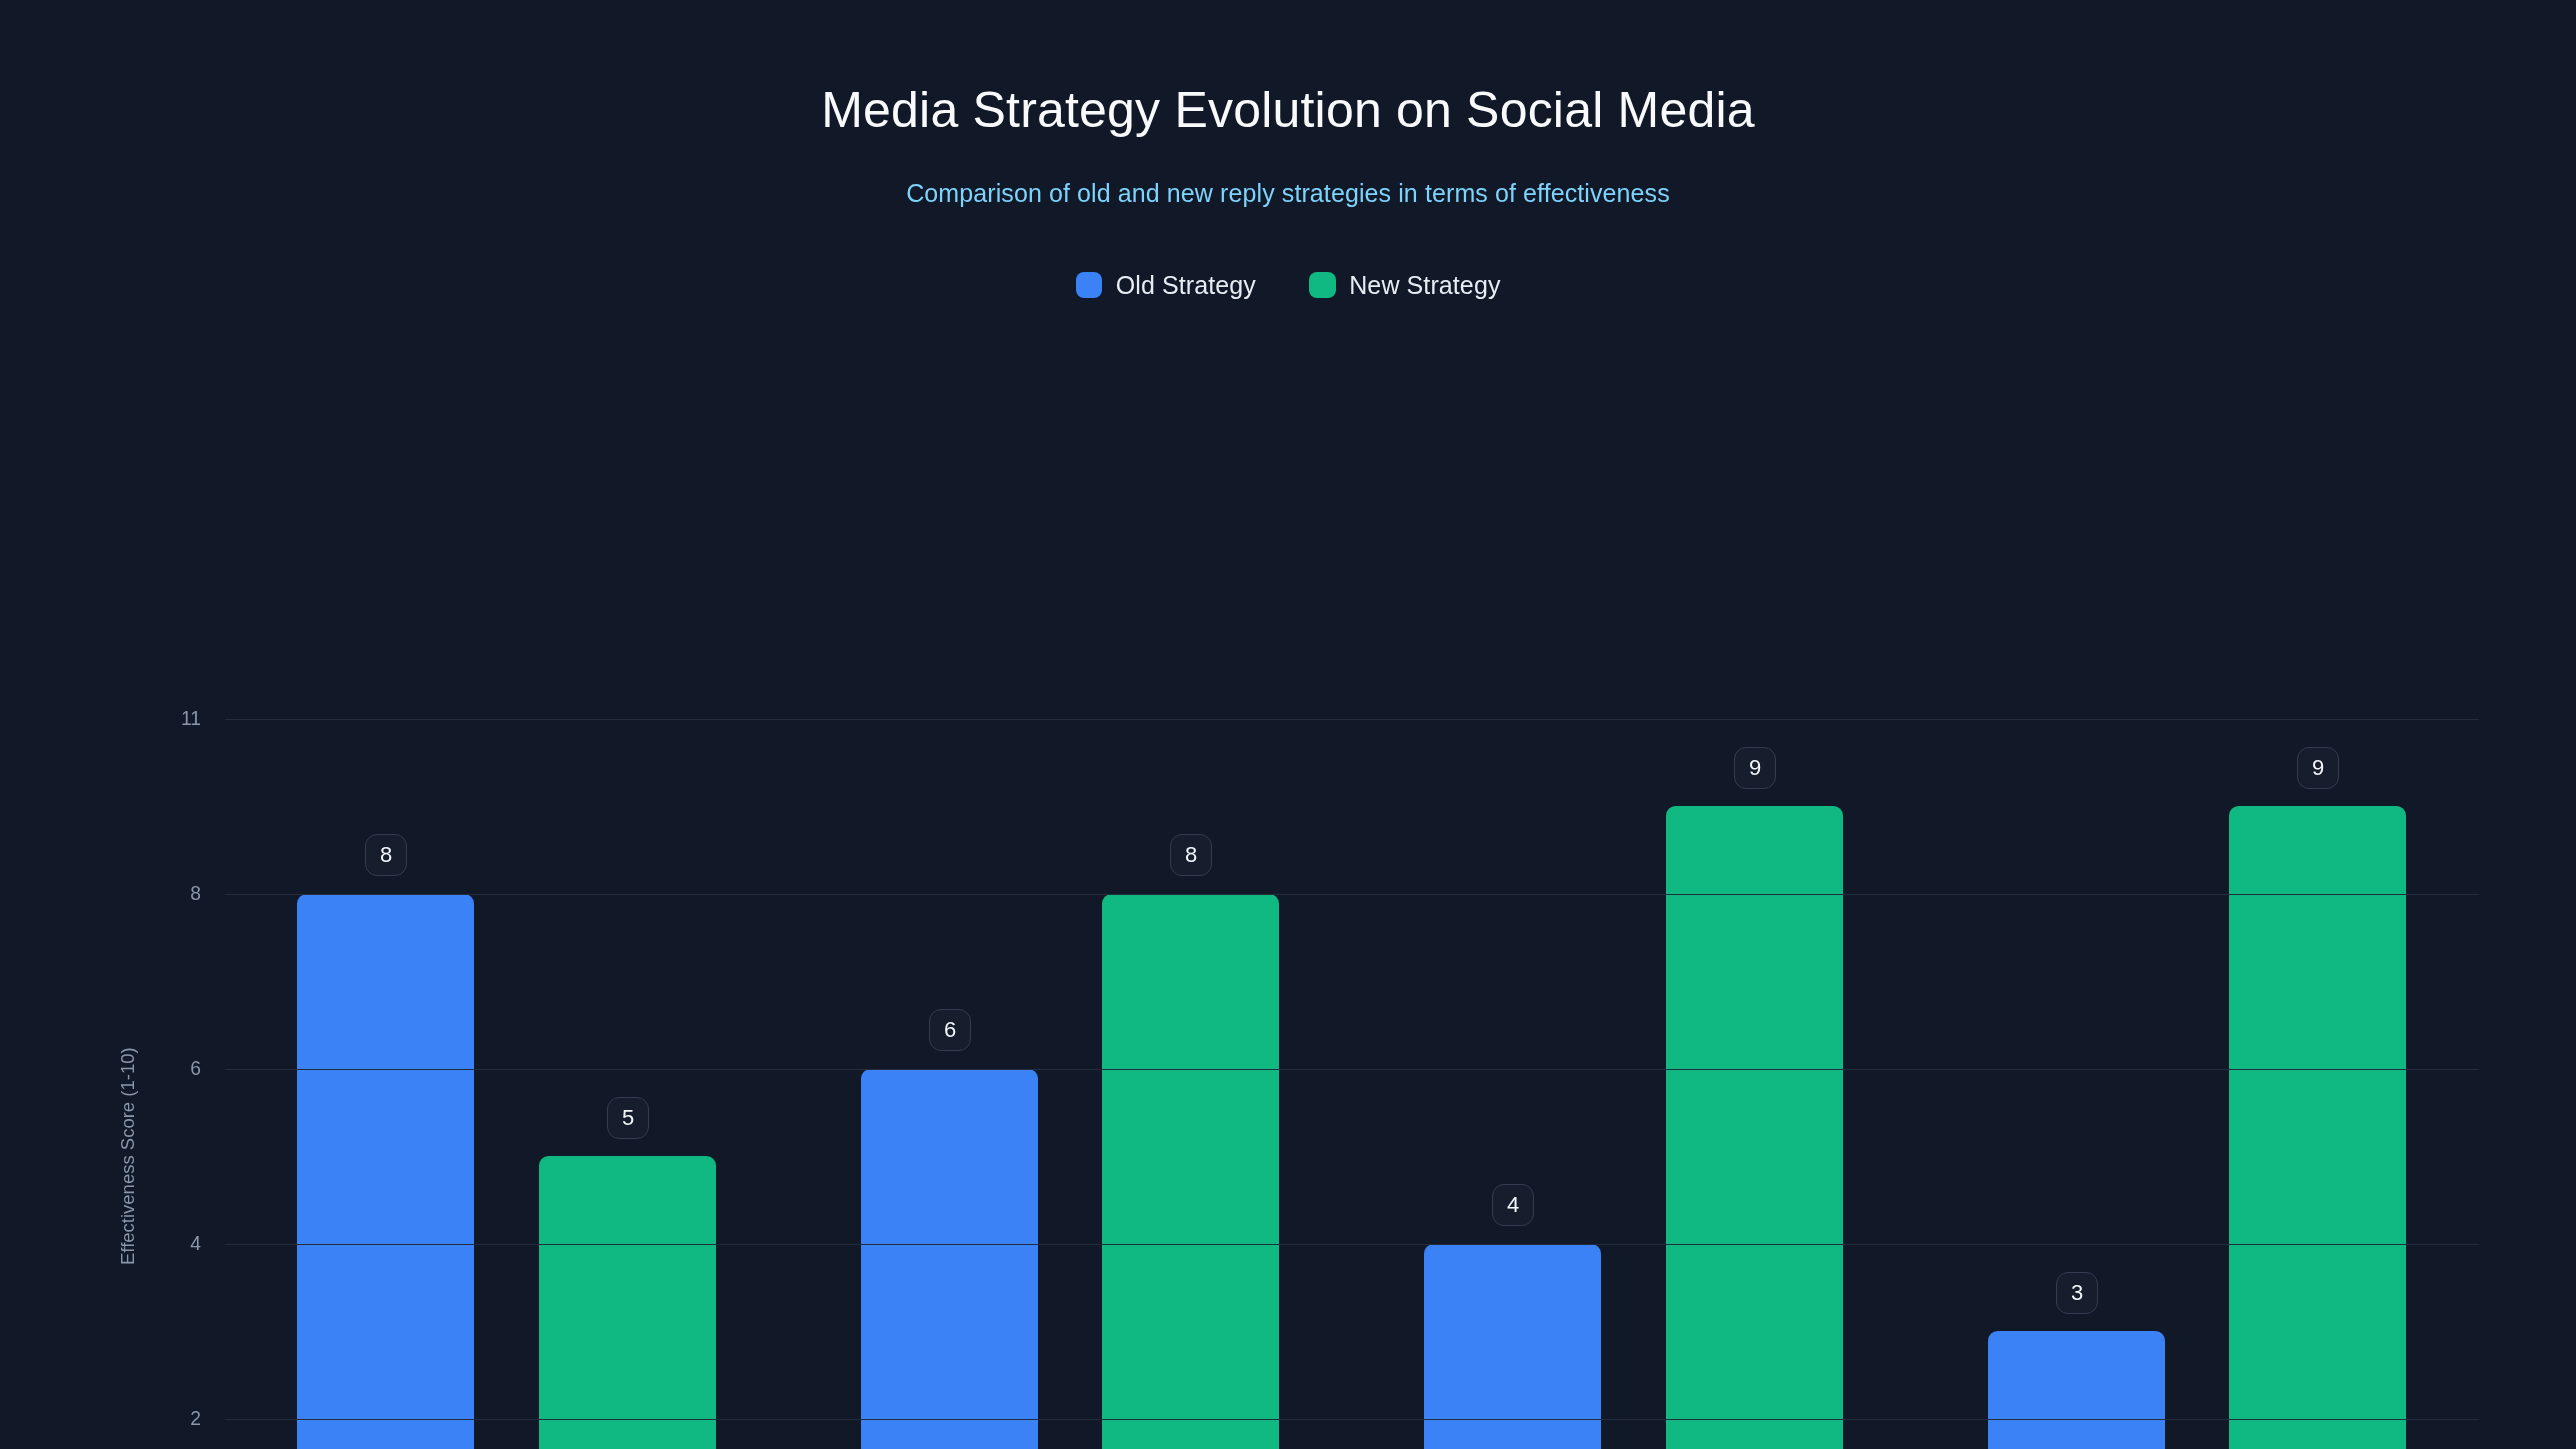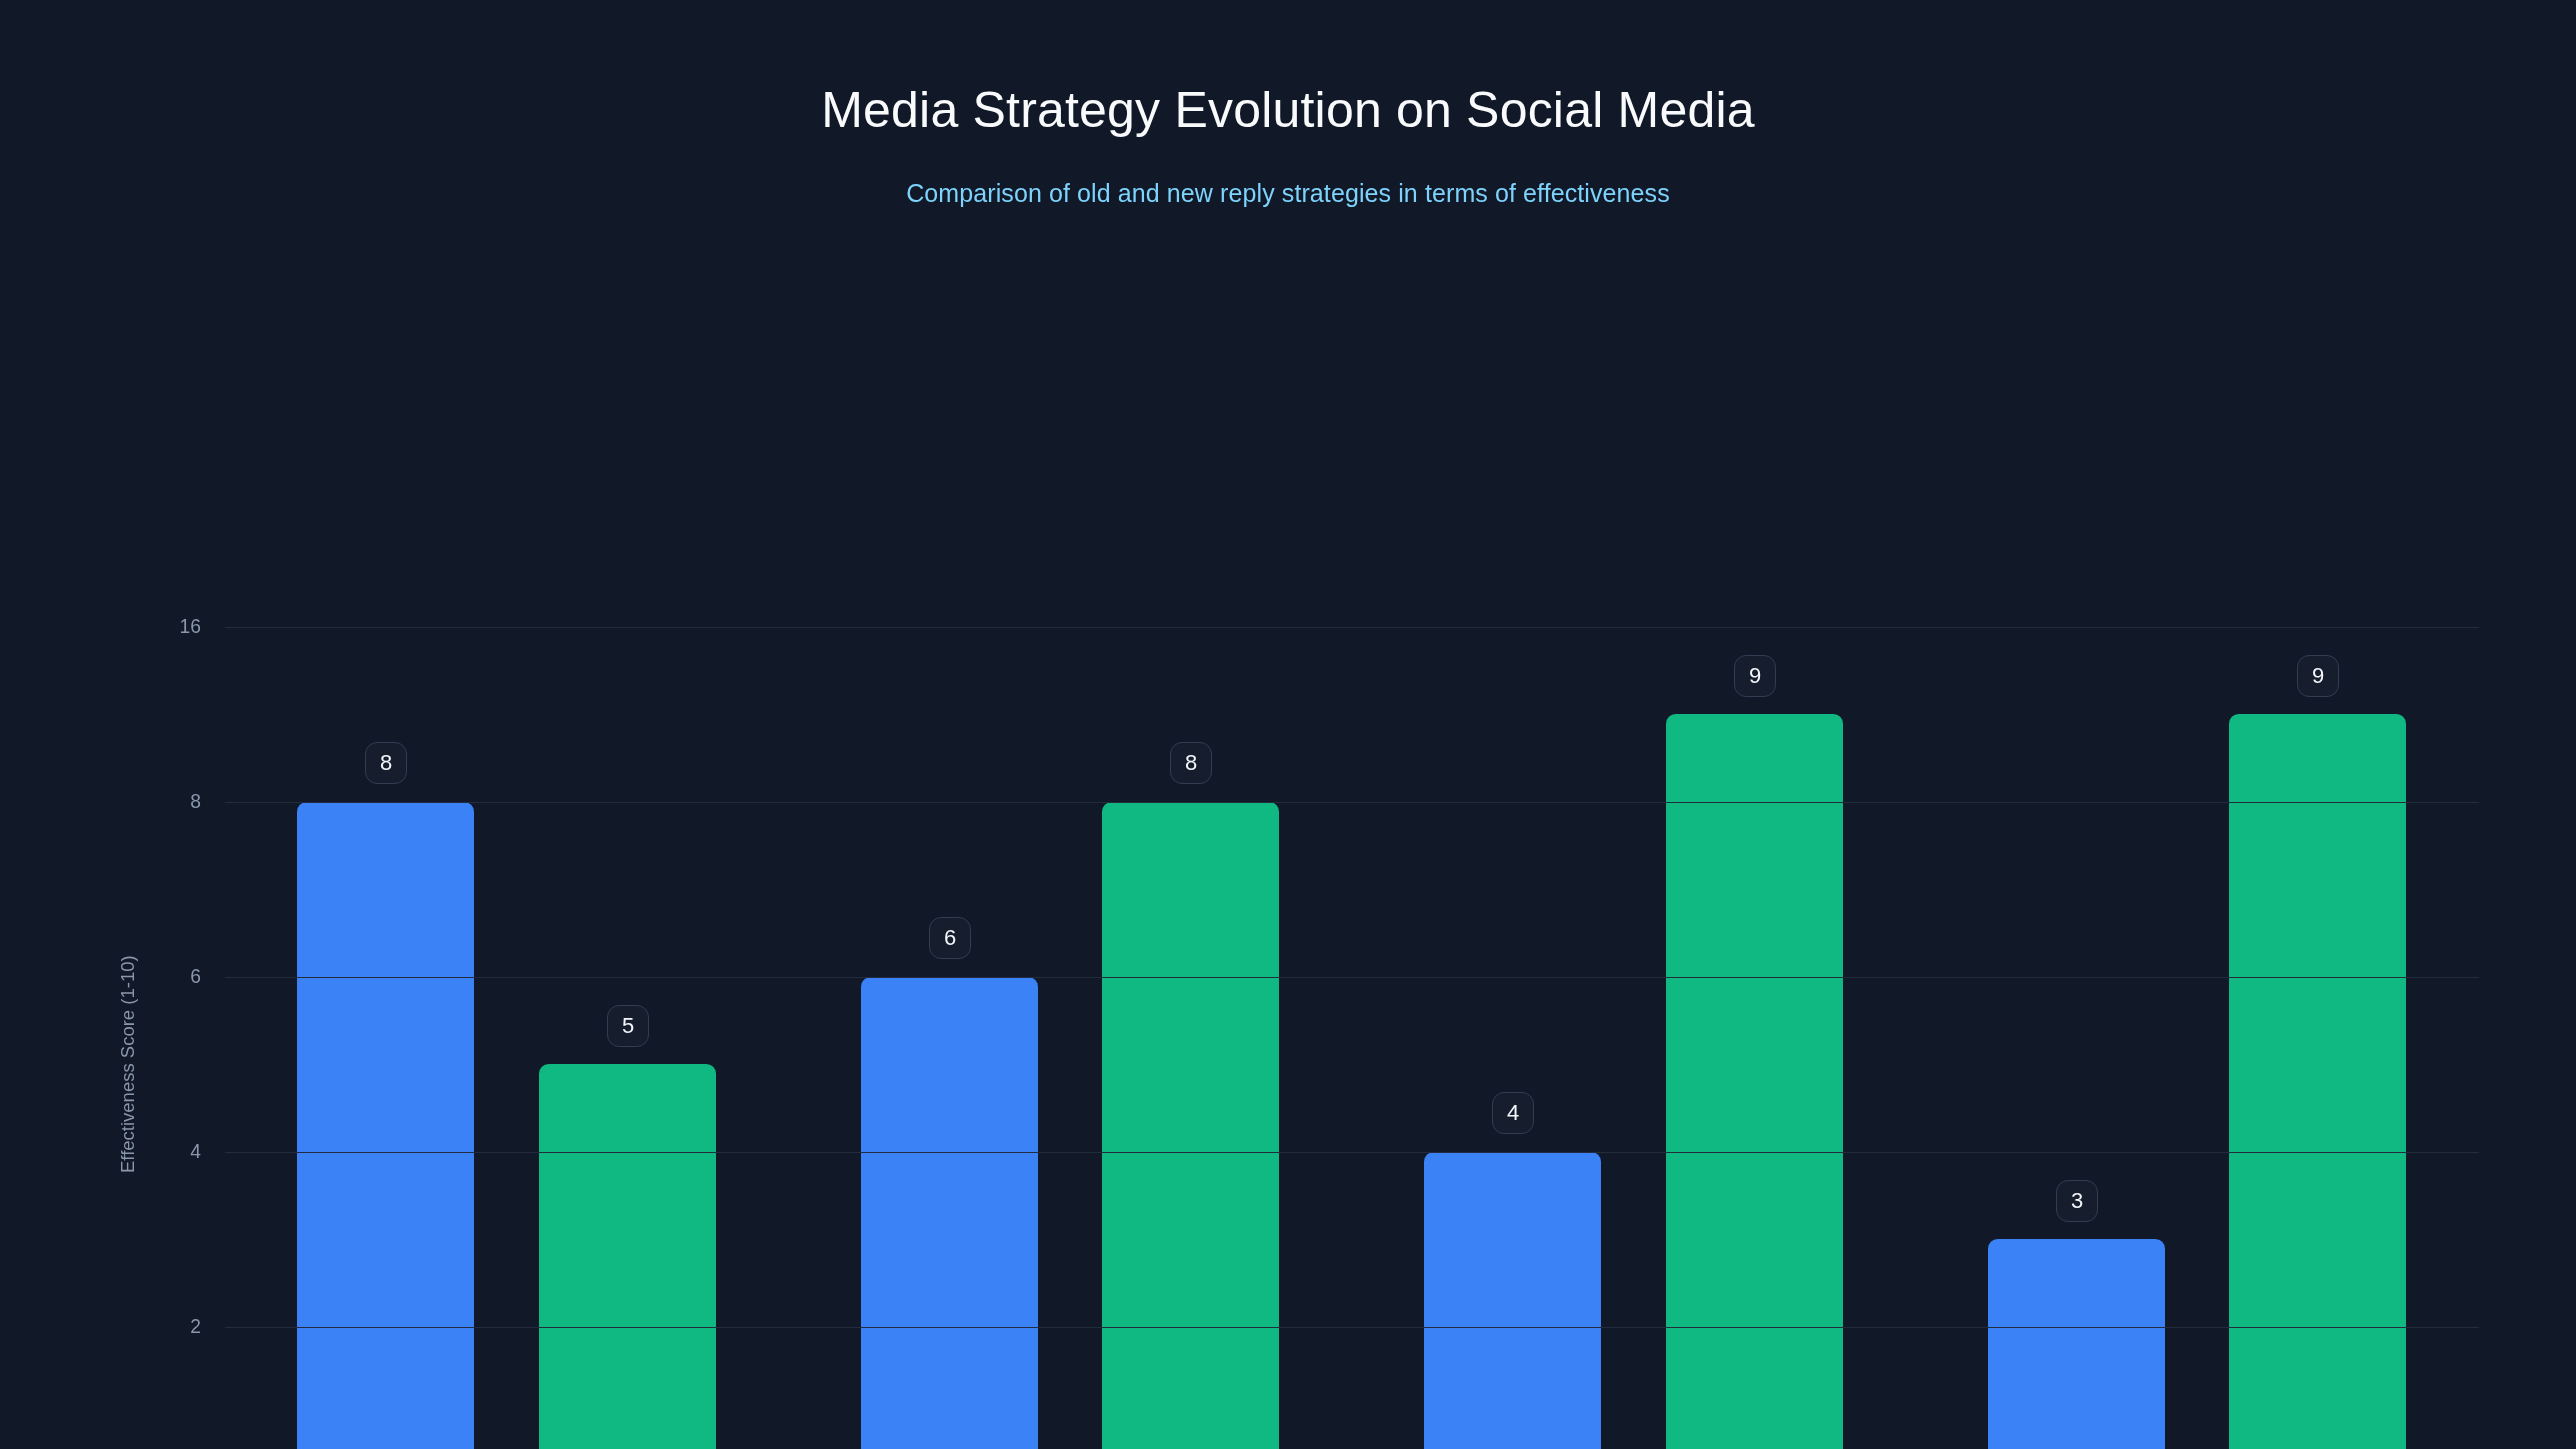--- a/index.html
+++ b/index.html
@@ -79,20 +79,30 @@
 </head>
 <body>
 
 <div id="chart-root">
 
   <div class="header">
     <h1 class="chart-title">Media Strategy Evolution on Social Media</h1>
     <p class="chart-subtitle">Comparison of old and new reply strategies in terms of effectiveness</p>
   </div>
 
+  <div class="legend" id="legend">
+      <div class="legend-item">
+        <span class="legend-swatch" style="background: rgb(59, 130, 246);"></span>
+        <span class="legend-label">Old Strategy</span>
+      </div>
+      <div class="legend-item">
+        <span class="legend-swatch" style="background: rgb(16, 185, 129);"></span>
+        <span class="legend-label">New Strategy</span>
+      </div>
+    </div>
 
   <div class="plot-wrap">
     <div class="yaxis-title">Effectiveness Score (1-10)</div>
     <div class="plot-area" id="plot-area">
 
       <div class="bars-layer" id="bars-layer">
           <div class="bar" style="left: 72px; width: 177px; height: 700px; background: rgb(59, 130, 246);"></div>
           <div class="value-badge" style="left: 161px; top: 157px;">8</div>
           <div class="bar" style="left: 314px; width: 177px; height: 438px; background: rgb(16, 185, 129);"></div>
           <div class="value-badge" style="left: 403px; top: 420px;">5</div>
@@ -111,18 +121,18 @@
         </div>
     <div class="gridline" style="top: 700px;"></div>
         <div class="ytick" style="top: 700px;">2</div>
         <div class="gridline" style="top: 525px;"></div>
         <div class="ytick" style="top: 525px;">4</div>
         <div class="gridline" style="top: 350px;"></div>
         <div class="ytick" style="top: 350px;">6</div>
         <div class="gridline" style="top: 175px;"></div>
         <div class="ytick" style="top: 175px;">8</div>
         <div class="gridline" style="top: 0px;"></div>
-        <div class="ytick" style="top: 0px;">16</div>
+        <div class="ytick" style="top: 0px;">11</div>
       </div>
   </div>
 
 </div>
 
 
 </body></html>

